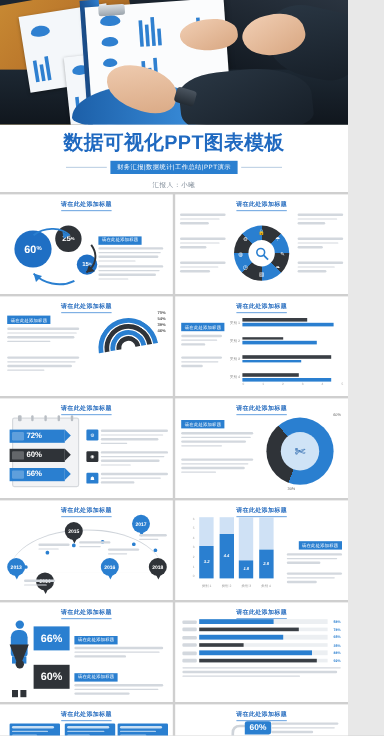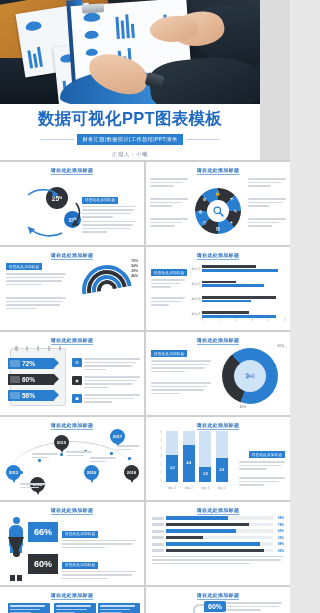--- a/index.html
+++ b/index.html
@@ -6,21 +6,21 @@
   html,body { width:290px; height:613px; }
   body {
     font-family: "Liberation Sans", sans-serif;
     background:#e8e8e8;
     overflow:hidden;
     position:relative;
   }
   .page { width:290px; height:613px; position:relative; background:#dcdcdc; }
 
   
-  .hero { position:relative; width:260px; height:160px; background:#bef264; overflow:hidden; }
+  .hero { position:relative; width:290px; height:160px; background:#bef264; overflow:hidden; }
   .hero-photo { position:absolute; inset:0 0 56px 0; overflow:hidden; background:#1b2530; }
   .ph-desk { position:absolute; left:-6px; top:-4px; width:120px; height:90px;
     background:linear-gradient(140deg,#c98b34 0%,#b9752a 45%,#8d5a20 100%);
     transform:rotate(-10deg); }
   .ph-desk2 { position:absolute; left:-20px; top:58px; width:150px; height:60px;
     background:linear-gradient(120deg,#caa85f,#9a6c2a); transform:rotate(-12deg); }
   .ph-dark { position:absolute; right:0; top:0; width:140px; height:104px;
     background:linear-gradient(200deg,#2a3440 0%,#131a22 60%,#0c1117 100%); }
   .ph-darkL { position:absolute; left:0; bottom:0; width:300px; height:46px;
     background:linear-gradient(180deg,#1d2833,#10161d); }
@@ -257,20 +257,24 @@
       </div>
       <div class="hero-author">汇报人：小曦</div>
     </div>
   </div>
 
   <div class="grid">
 
     <div class="slide">
       <div class="s-title"><u>请在此处添加标题</u></div>
       <div class="gearwrap">
+        <div class="gear g1">
+          <span>60</span>
+            <span class="pct">%</span>
+        </div>
         <div class="gear g2">
           <span>25</span>
             <span class="pct">%</span>
         </div>
         <div class="gear g3">
           <span>15</span>
             <span class="pct">%</span>
         </div>
         <svg width="80" height="60" style="position:absolute;left:4px;top:12px;">
           <path d="M18 10 C28 2, 42 4, 48 10" stroke="#2a7fd0" stroke-width="1.6" fill="none"></path>

